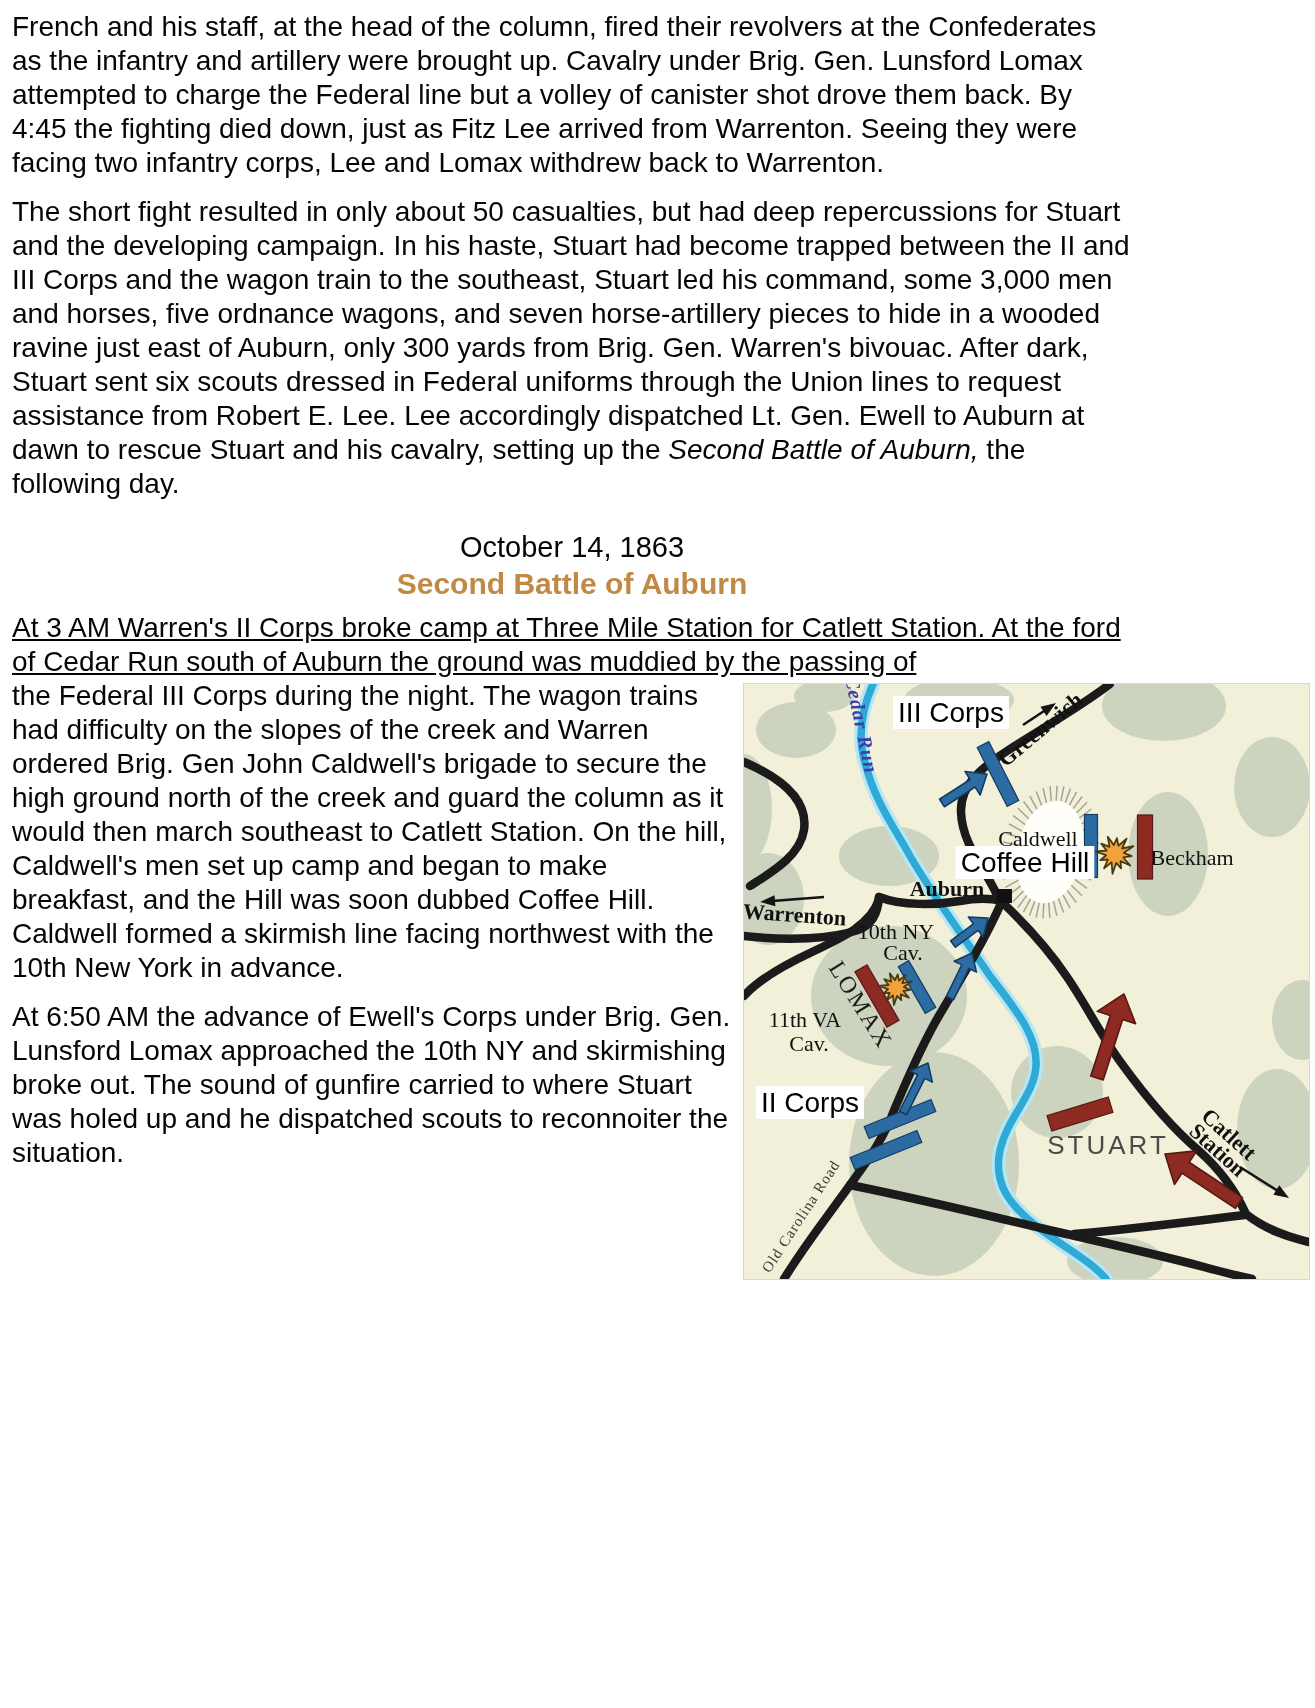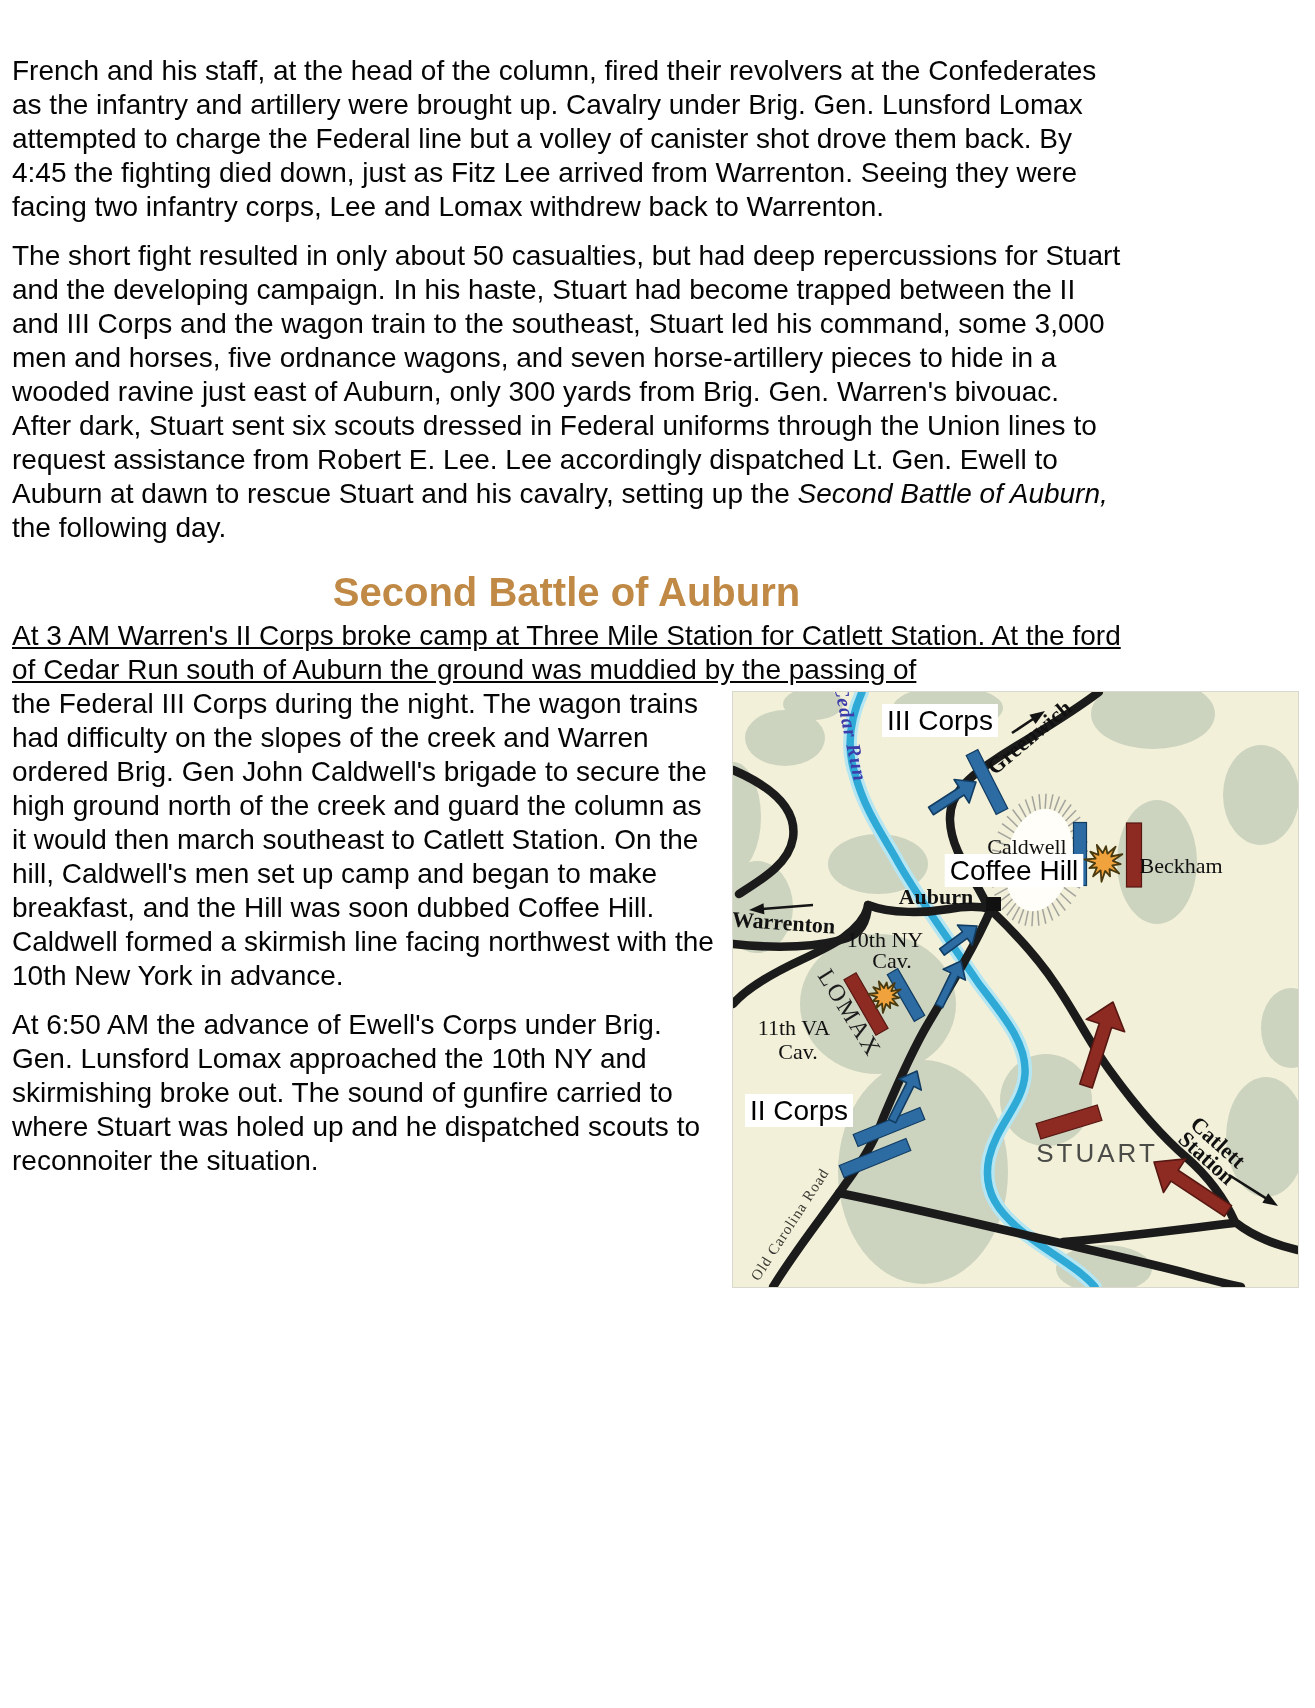--- a/index.html
+++ b/index.html
@@ -1,24 +1,24 @@
 <!DOCTYPE html>
 <html><head>
 <meta charset="utf-8">
 <style>
   html,body{margin:0;padding:0;background:#fff;}
   .page{
     position:relative; width:1315px; height:1372px; overflow:hidden;
     background:#ffffff; font-family:"Liberation Sans",sans-serif; color:#050505;
-    padding:10px 16px 0 12px; box-sizing:border-box;margin-top:44px;
+    padding:10px 5px 0 12px; box-sizing:border-box;
   }
   .page p{ margin:0 178px 15px 0; font-size:28px; line-height:34px; }
   .headings{ text-align:center; margin:28px 178px 8px 0; }
   .h-date{ font-size:29px; line-height:36px; }
-  .h-title{ font-size:40px; line-height:38px; font-weight:bold; }
+  .h-title{ font-size:30px; line-height:38px; font-weight:bold; }
   .map-figure{
     float:right; width:567px; height:597px; margin:4px 0 8px 12px;
     border:0; background:#fff;
   }
   .map-figure svg{ border:1px solid #d8d8cf; display:block; }
   
   text{ user-select:none; }
   .ml-big{ font:28px "Liberation Sans",sans-serif; fill:#000; }
   .ml-serif{ font:22px "Liberation Serif",serif; fill:#111; }
   .ml-serif-bold{ font:bold 22px "Liberation Serif",serif; fill:#111; }
@@ -32,20 +32,21 @@
 
 <div class="page">
 
   <p>French and his staff, at the head of the column, fired their revolvers at the Confederates as the infantry and artillery were brought up. Cavalry under Brig. Gen. Lunsford Lomax attempted to charge the Federal line but a volley of canister shot drove them back. By 4:45 the fighting died down, just as Fitz Lee arrived from Warrenton. Seeing they were facing two infantry corps, Lee and Lomax withdrew back to Warrenton.</p>
 
   <p>
     <span>The short fight resulted in only about 50 casualties, but had deep repercussions for Stuart and the developing campaign. In his haste, Stuart had become trapped between the II and III Corps and the wagon train to the southeast, Stuart led his command, some 3,000 men and horses, five ordnance wagons, and seven horse-artillery pieces to hide in a wooded ravine just east of Auburn, only 300 yards from Brig. Gen. Warren's bivouac. After dark, Stuart sent six scouts dressed in Federal uniforms through the Union lines to request assistance from Robert E. Lee. Lee accordingly dispatched Lt. Gen. Ewell to Auburn at dawn to rescue Stuart and his cavalry, setting up the </span><i>Second Battle of Auburn,</i><span> the following day.</span>
   </p>
 
   <div class="headings">
+    <div class="h-date">October 14, 1863</div>
     <div class="h-title" style="color: rgb(192, 138, 70);">Second Battle of Auburn</div>
   </div>
 
   <p style="margin-bottom:0;text-decoration:underline;">At 3 AM Warren's II Corps broke camp at Three Mile Station for Catlett Station. At the ford of Cedar Run south of Auburn the ground was muddied by the passing of</p>
 
   <figure class="map-figure" style="margin-top:4px;">
     <svg width="565" height="595" viewBox="0 0 565 595" xmlns="http://www.w3.org/2000/svg">
         <rect x="0" y="0" width="565" height="595" fill="#f2f0d8"></rect>
         <ellipse cx="52" cy="46" rx="40" ry="28" fill="#ccd3bf"></ellipse>
         <ellipse cx="215" cy="16" rx="55" ry="22" fill="#ccd3bf"></ellipse>

